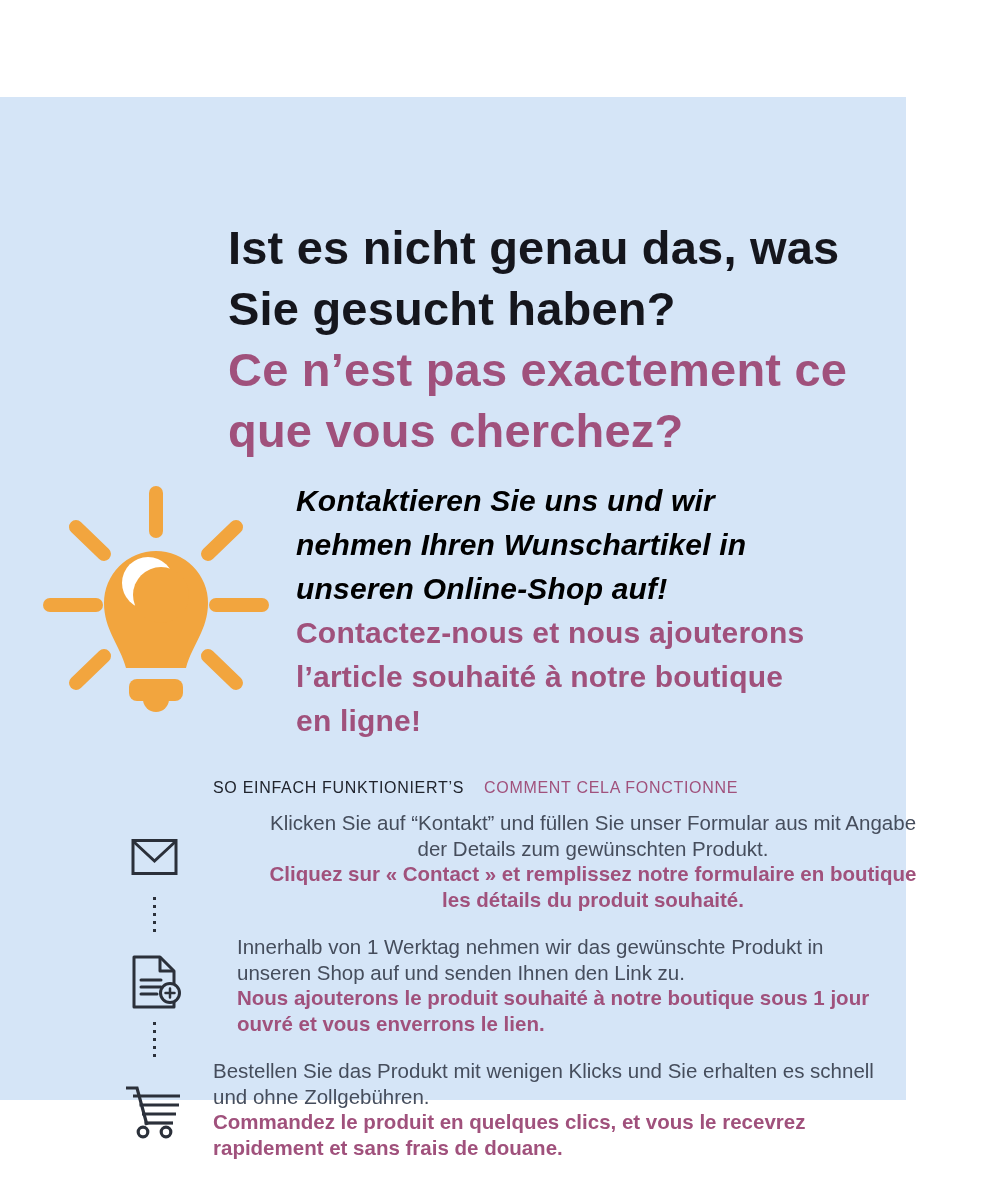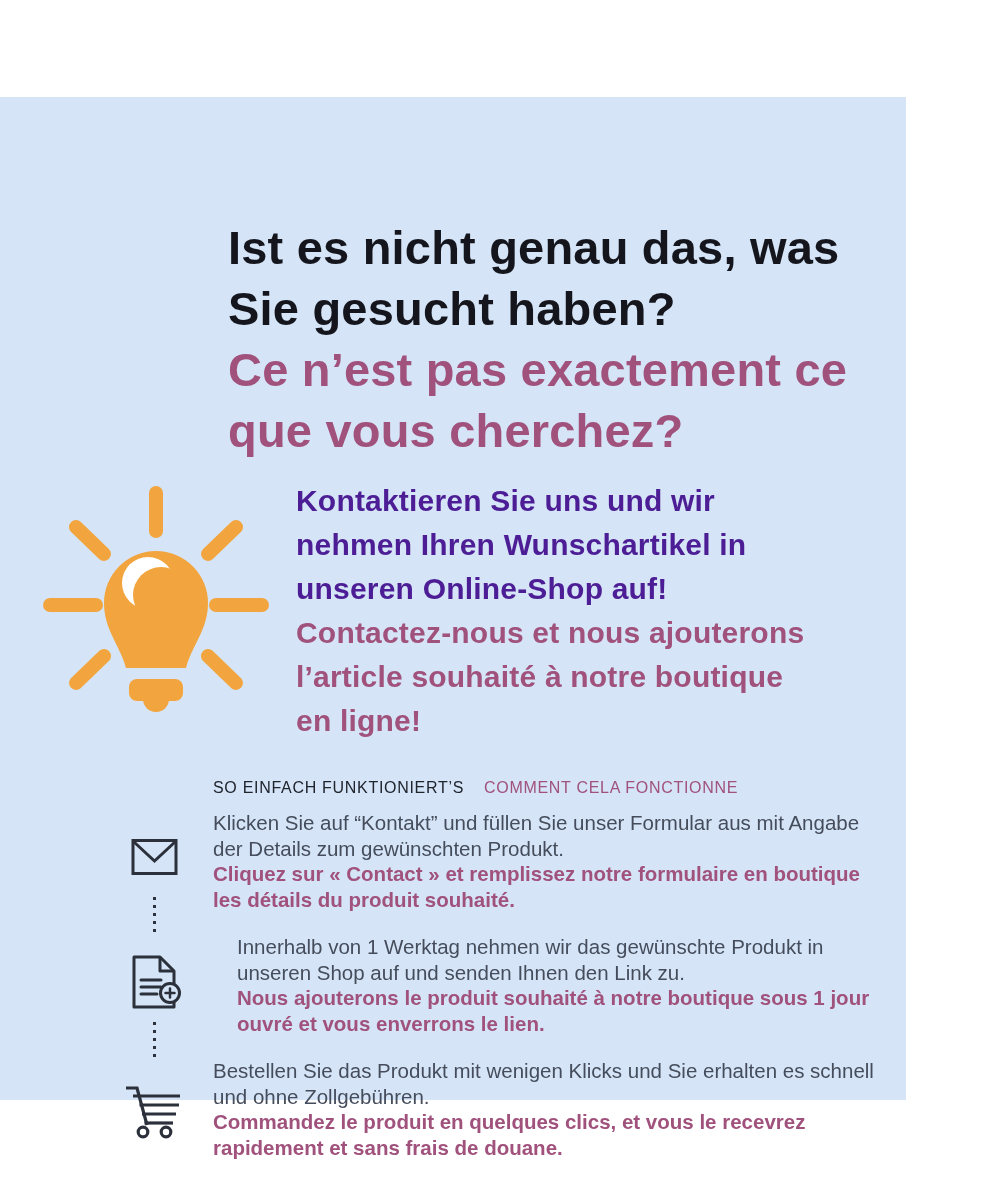--- a/index.html
+++ b/index.html
@@ -15,36 +15,36 @@
   .hero-title {
     position:absolute; left:228px; top:120px;
     font-size:47px; font-weight:700; line-height:61px; letter-spacing:0.2px;
   }
   .hero-title .de { color:#15161d; }
   .hero-title .fr { color:#a0517c; }
   .hero-sub {
     position:absolute; left:296px; top:382px;
     font-size:30px; font-weight:700; line-height:44px; letter-spacing:0.2px;
   }
-  .hero-sub .de { color:#4c1d95; }
+  .hero-sub .de { color:#000000;font-style:italic; }
   .hero-sub .fr { color:#a0517c; }
   .bulb { position:absolute; left:42px; top:386px; }
   .section-heading {
     position:absolute; left:213px; top:682px;
     display:flex; gap:20px; font-size:16px; font-weight:400; letter-spacing:0.7px;
   }
   .section-heading .sh-de { color:#20242d; }
   .section-heading .sh-fr { color:#a0517c; }
   .step-text {
     position:absolute; left:213px; width:760px;
     font-size:20.5px; line-height:25.5px;
   }
   .step-text .de { color:#454d5c; font-weight:400; }
   .step-text .fr { color:#a0517c; font-weight:700; }
-  .step-1 { top:713px; }
+  .step-1 { top:713px;text-align:center; }
   .step-2 { top:837px;margin-left:24px; }
   .step-3 { top:961px; }
   .icon { position:absolute; }
   .icon-envelope { left:131px; top:741px; }
   .icon-document { left:127px; top:858px; }
   .icon-cart     { left:122px; top:984px; }
   .dots {
     position:absolute; left:153px; width:3px;
     background:repeating-linear-gradient(to bottom, #2b303a 0 3px, transparent 3px 8px);
   }

